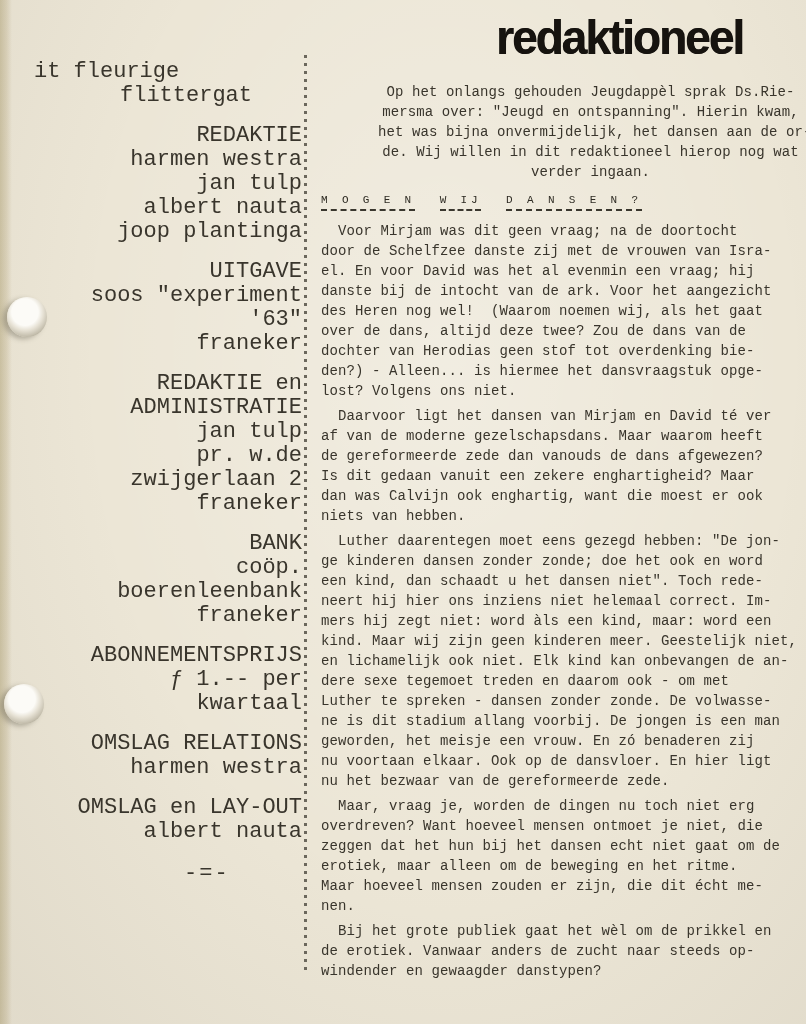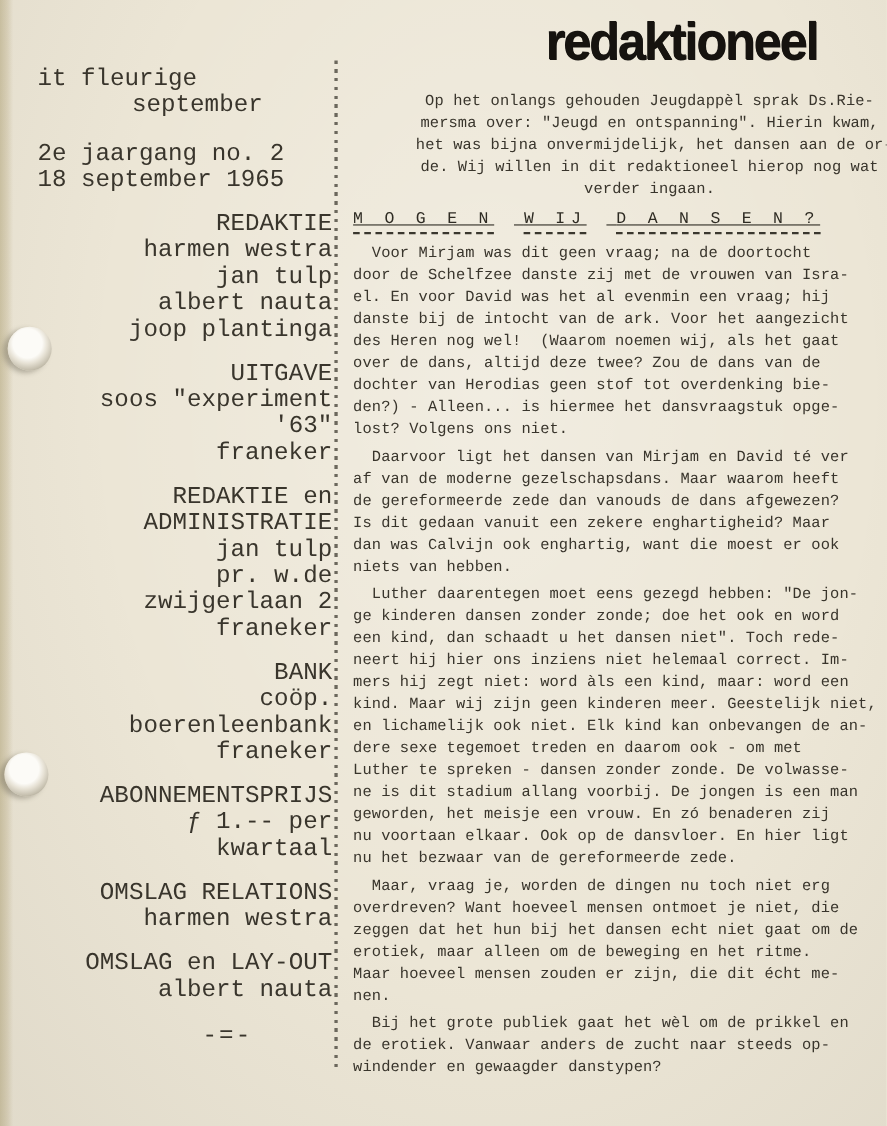--- a/index.html
+++ b/index.html
@@ -39,21 +39,21 @@
   .footer-mark{margin-top:18px;padding-left:150px;letter-spacing:2px;}
   .right-col{
     position:absolute;left:321px;top:82px;width:482px;
     font-size:14px;line-height:20px;
   }
   pre.para{
     margin:0 0 5px 0;white-space:pre;
     font:inherit;letter-spacing:0.1px;
   }
   pre.intro{margin-left:57px;text-align:center;}
-  .headline{margin:8px 0 11px 0;font-size:15px;color:#2e2b23;text-decoration:underline;}
+  .headline{margin:8px 0 11px 0;font-size:11px;color:#2e2b23;}
   .headline .word{
     letter-spacing:0.35em;
     border-bottom:2px dashed #3a372e;
     padding-bottom:3px;margin-right:18px;
   }
   .punch{
     position:absolute;width:40px;height:40px;border-radius:50%;
     background:radial-gradient(circle at 45% 38%,#fcfbf7 0 40%,#e6e1d4 55%,#c5bfae 72%,#a9a392 82%,rgba(120,114,98,0.25) 92%,rgba(0,0,0,0) 100%);
     box-shadow:-4px 2px 5px rgba(90,84,68,0.38);
   }
@@ -69,25 +69,21 @@
 <div class="script-title">redaktioneel</div>
 
 <div class="divider"></div>
 
 <div class="punch punch-1"></div>
 <div class="punch punch-2"></div>
 
 <div class="left-col">
   <div class="masthead-title">
     <div>it fleurige</div>
-    <div class="line2">september</div>
-  </div>
-  <div class="issue">
-    <div>2e jaargang no. 2</div>
-    <div>18 september 1965</div>
+    <div class="line2">flittergat</div>
   </div>
 
   <div class="section">
     <div>REDAKTIE</div>
     <div class="items">
       <div>harmen westra</div>
       <div>jan tulp</div>
       <div>albert nauta</div>
       <div>joop plantinga</div>
     </div>

